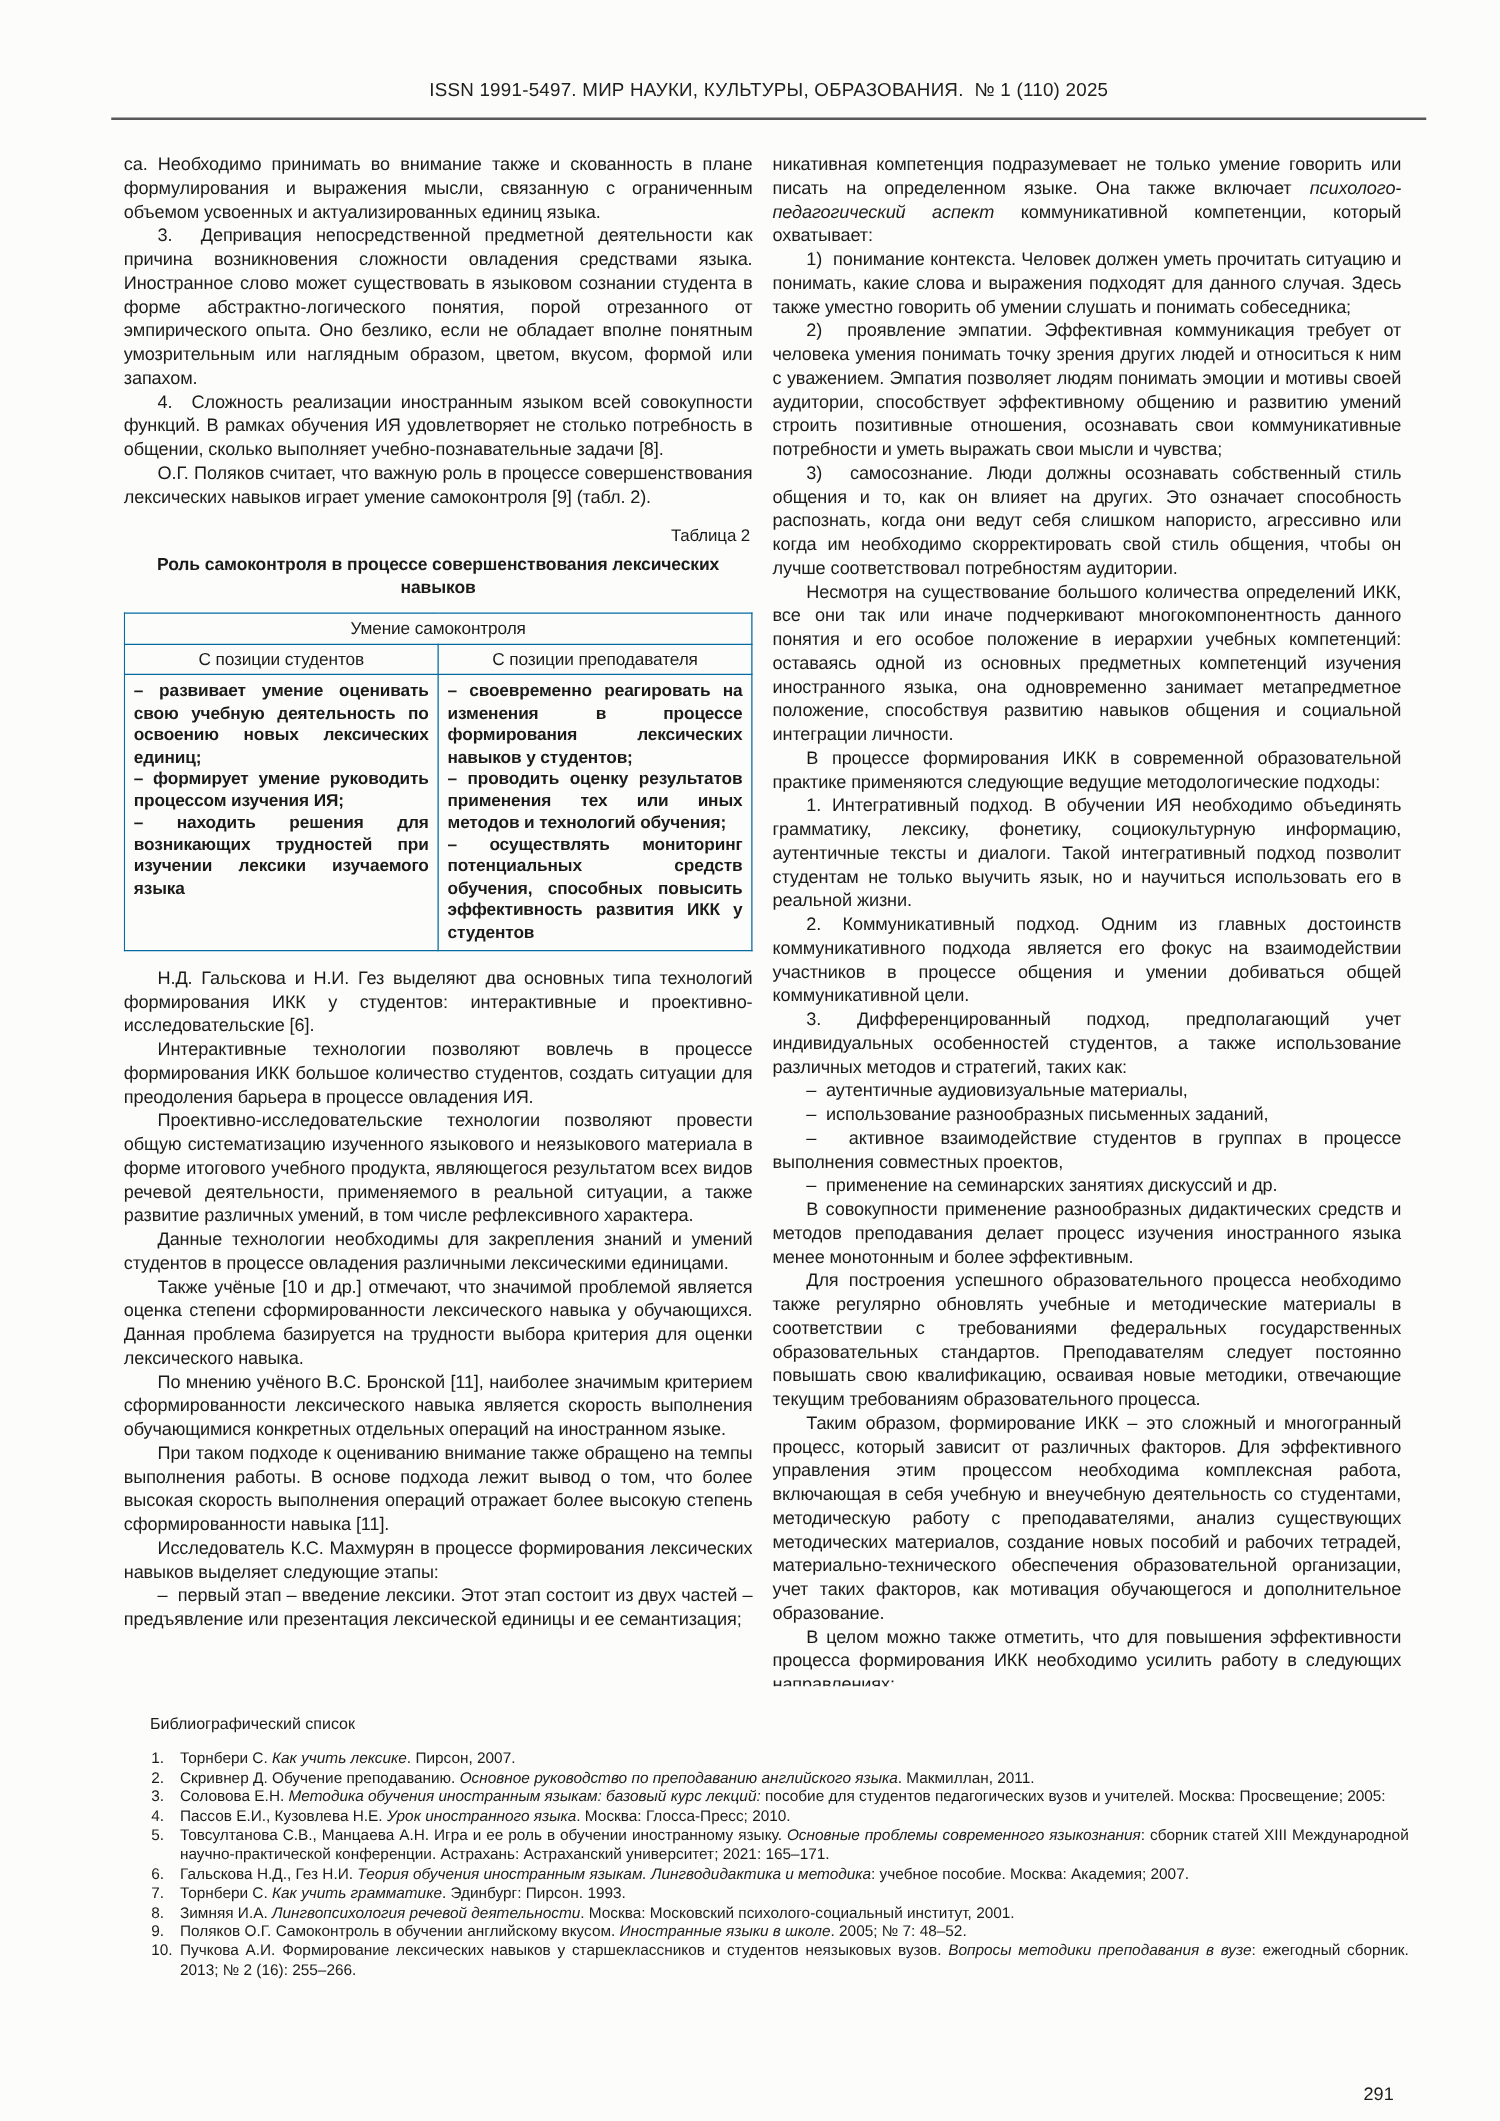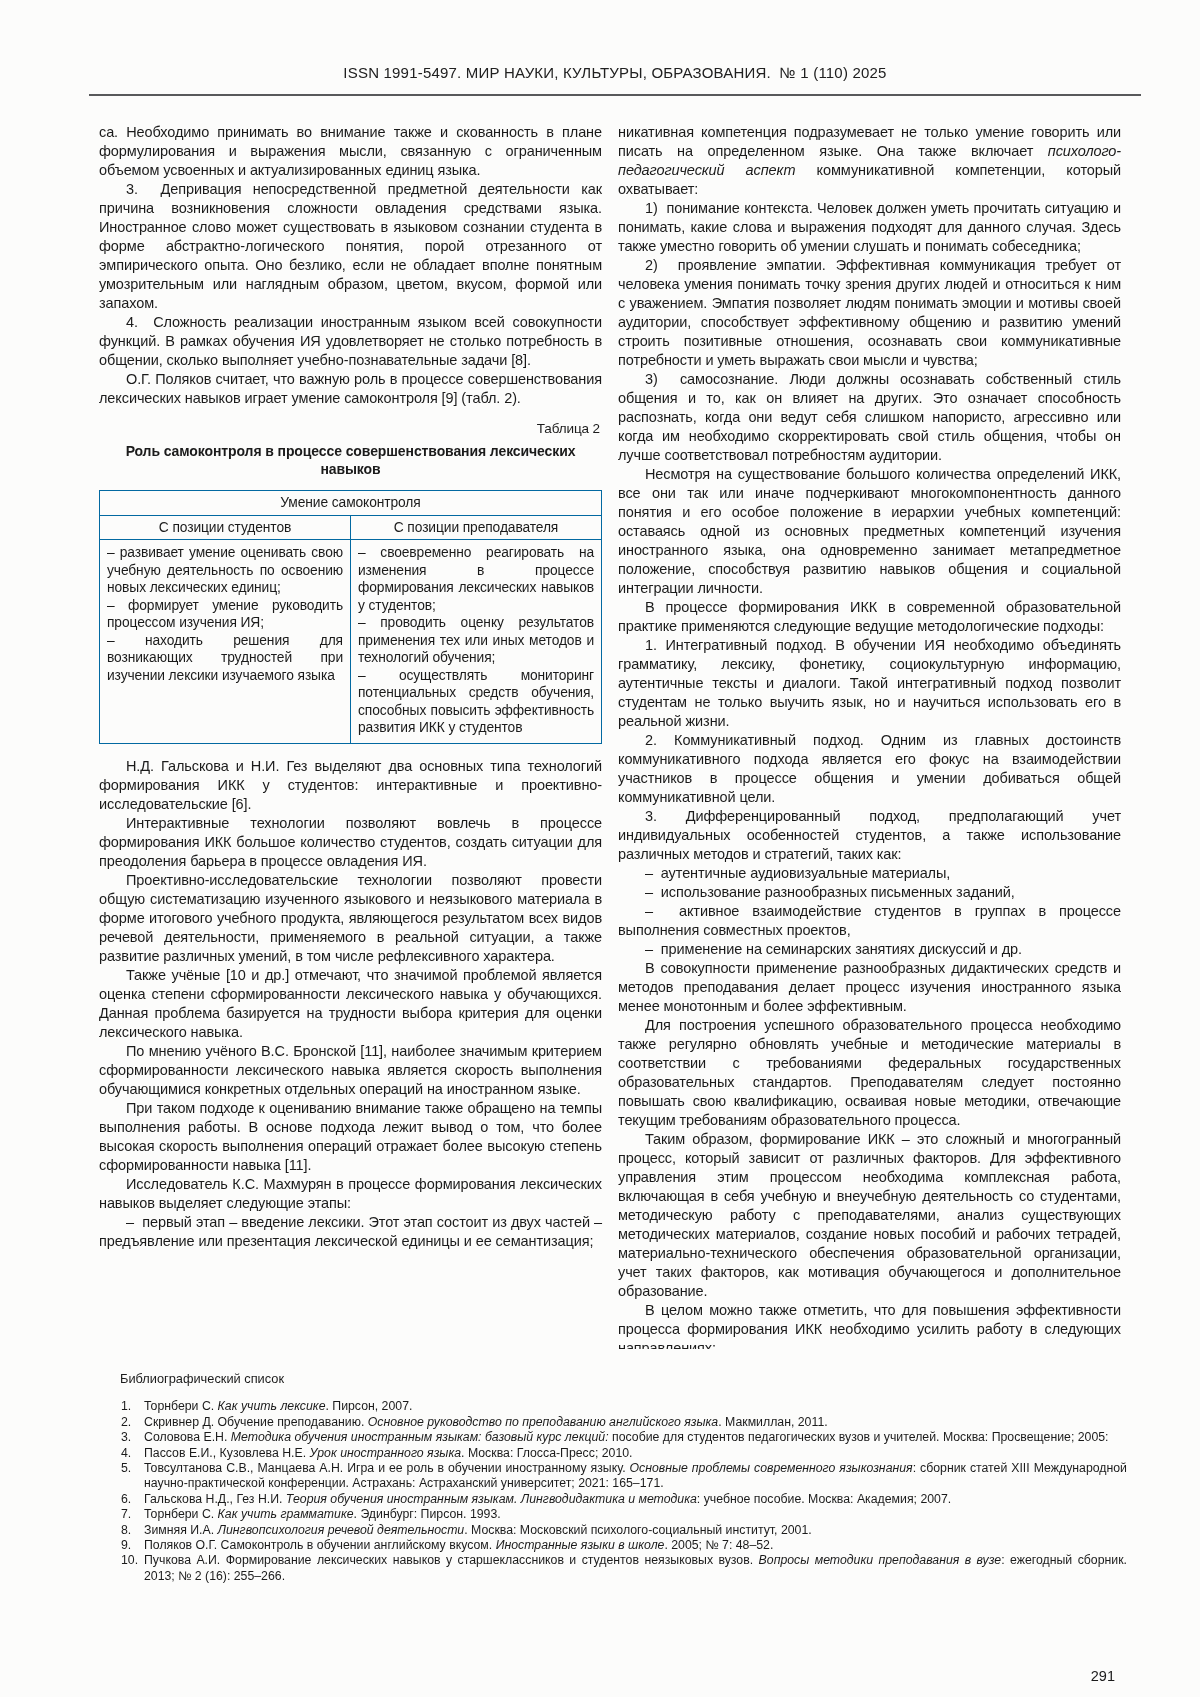--- a/index.html
+++ b/index.html
@@ -19,21 +19,21 @@
   }
   .col { font-size:14.5px; line-height:19px; letter-spacing:-0.1px; }
   .col p { margin:0; text-indent:27px; text-align:justify; }
   .col p.cont { text-indent:0; }
   .table-label { text-align:right; font-size:13.5px; margin:11px 2px 4px 0; }
   .table-title { text-align:center; font-weight:700; font-size:14px; line-height:18px; margin:2px 26px 12px; }
   table.sc { width:100%; border-collapse:collapse; font-size:13.8px; line-height:17.5px; margin:0 0 13px 0; border:1.5px solid #222; letter-spacing:-0.1px; }
   table.sc td { border:1px solid #0369a1; }
   table.sc td.th { text-align:center; padding:3px 4px; }
   table.sc td.cell { vertical-align:top; padding:4px 7px 6px 7px; width:50%; }
-  table.sc td.cell div { text-align:justify; }
+  table.sc td.cell div { text-align:justify;font-weight:bold; }
   .bib { margin:22px 88px 12px 104px; font-size:12.3px; line-height:15.4px; }
   .bib-title { margin:0 0 13px 1px; font-size:12.8px; }
   .bib-item { position:relative; padding-left:25px; text-align:justify; }
   .bib-num { position:absolute; left:2px; }
   i { font-style:italic; }
   .page-num { position:absolute; top:1668px; right:100px; font-size:14.5px; }
 </style>
 </head>
 <body>
 
@@ -75,20 +75,21 @@
               <div>– проводить оценку результатов применения тех или иных методов и технологий обучения;</div>
               <div>– осуществлять мониторинг потенциальных средств обучения, способных повысить эффективность развития ИКК у студентов</div>
             </td>
           </tr>
         </tbody>
       </table>
 
       <p>Н.Д. Гальскова и Н.И. Гез выделяют два основных типа технологий формирования ИКК у студентов: интерактивные и проективно-исследовательские [6].</p>
       <p>Интерактивные технологии позволяют вовлечь в процессе формирования ИКК большое количество студентов, создать ситуации для преодоления барьера в процессе овладения ИЯ.</p>
       <p>Проективно-исследовательские технологии позволяют провести общую систематизацию изученного языкового и неязыкового материала в форме итогового учебного продукта, являющегося результатом всех видов речевой деятельности, применяемого в реальной ситуации, а также развитие различных умений, в том числе рефлексивного характера.</p>
+      <p>Данные технологии необходимы для закрепления знаний и умений студентов в процессе овладения различными лексическими единицами.</p>
       <p>Также учёные [10 и др.] отмечают, что значимой проблемой является оценка степени сформированности лексического навыка у обучающихся. Данная проблема базируется на трудности выбора критерия для оценки лексического навыка.</p>
       <p>По мнению учёного В.С. Бронской [11], наиболее значимым критерием сформированности лексического навыка является скорость выполнения обучающимися конкретных отдельных операций на иностранном языке.</p>
       <p>При таком подходе к оцениванию внимание также обращено на темпы выполнения работы. В основе подхода лежит вывод о том, что более высокая скорость выполнения операций отражает более высокую степень сформированности навыка [11].</p>
       <p>Исследователь К.С. Махмурян в процессе формирования лексических навыков выделяет следующие этапы:</p>
       <p>–&nbsp;&nbsp;первый этап – введение лексики. Этот этап состоит из двух частей – предъявление или презентация лексической единицы и ее семантизация;</p>
 
     </div>
 
     <div class="col">
       <p class="cont"><span>никативная компетенция подразумевает не только умение говорить или писать на определенном языке. Она также включает </span><i>психолого-педагогический аспект</i><span> коммуникативной компетенции, который охватывает:</span></p>

